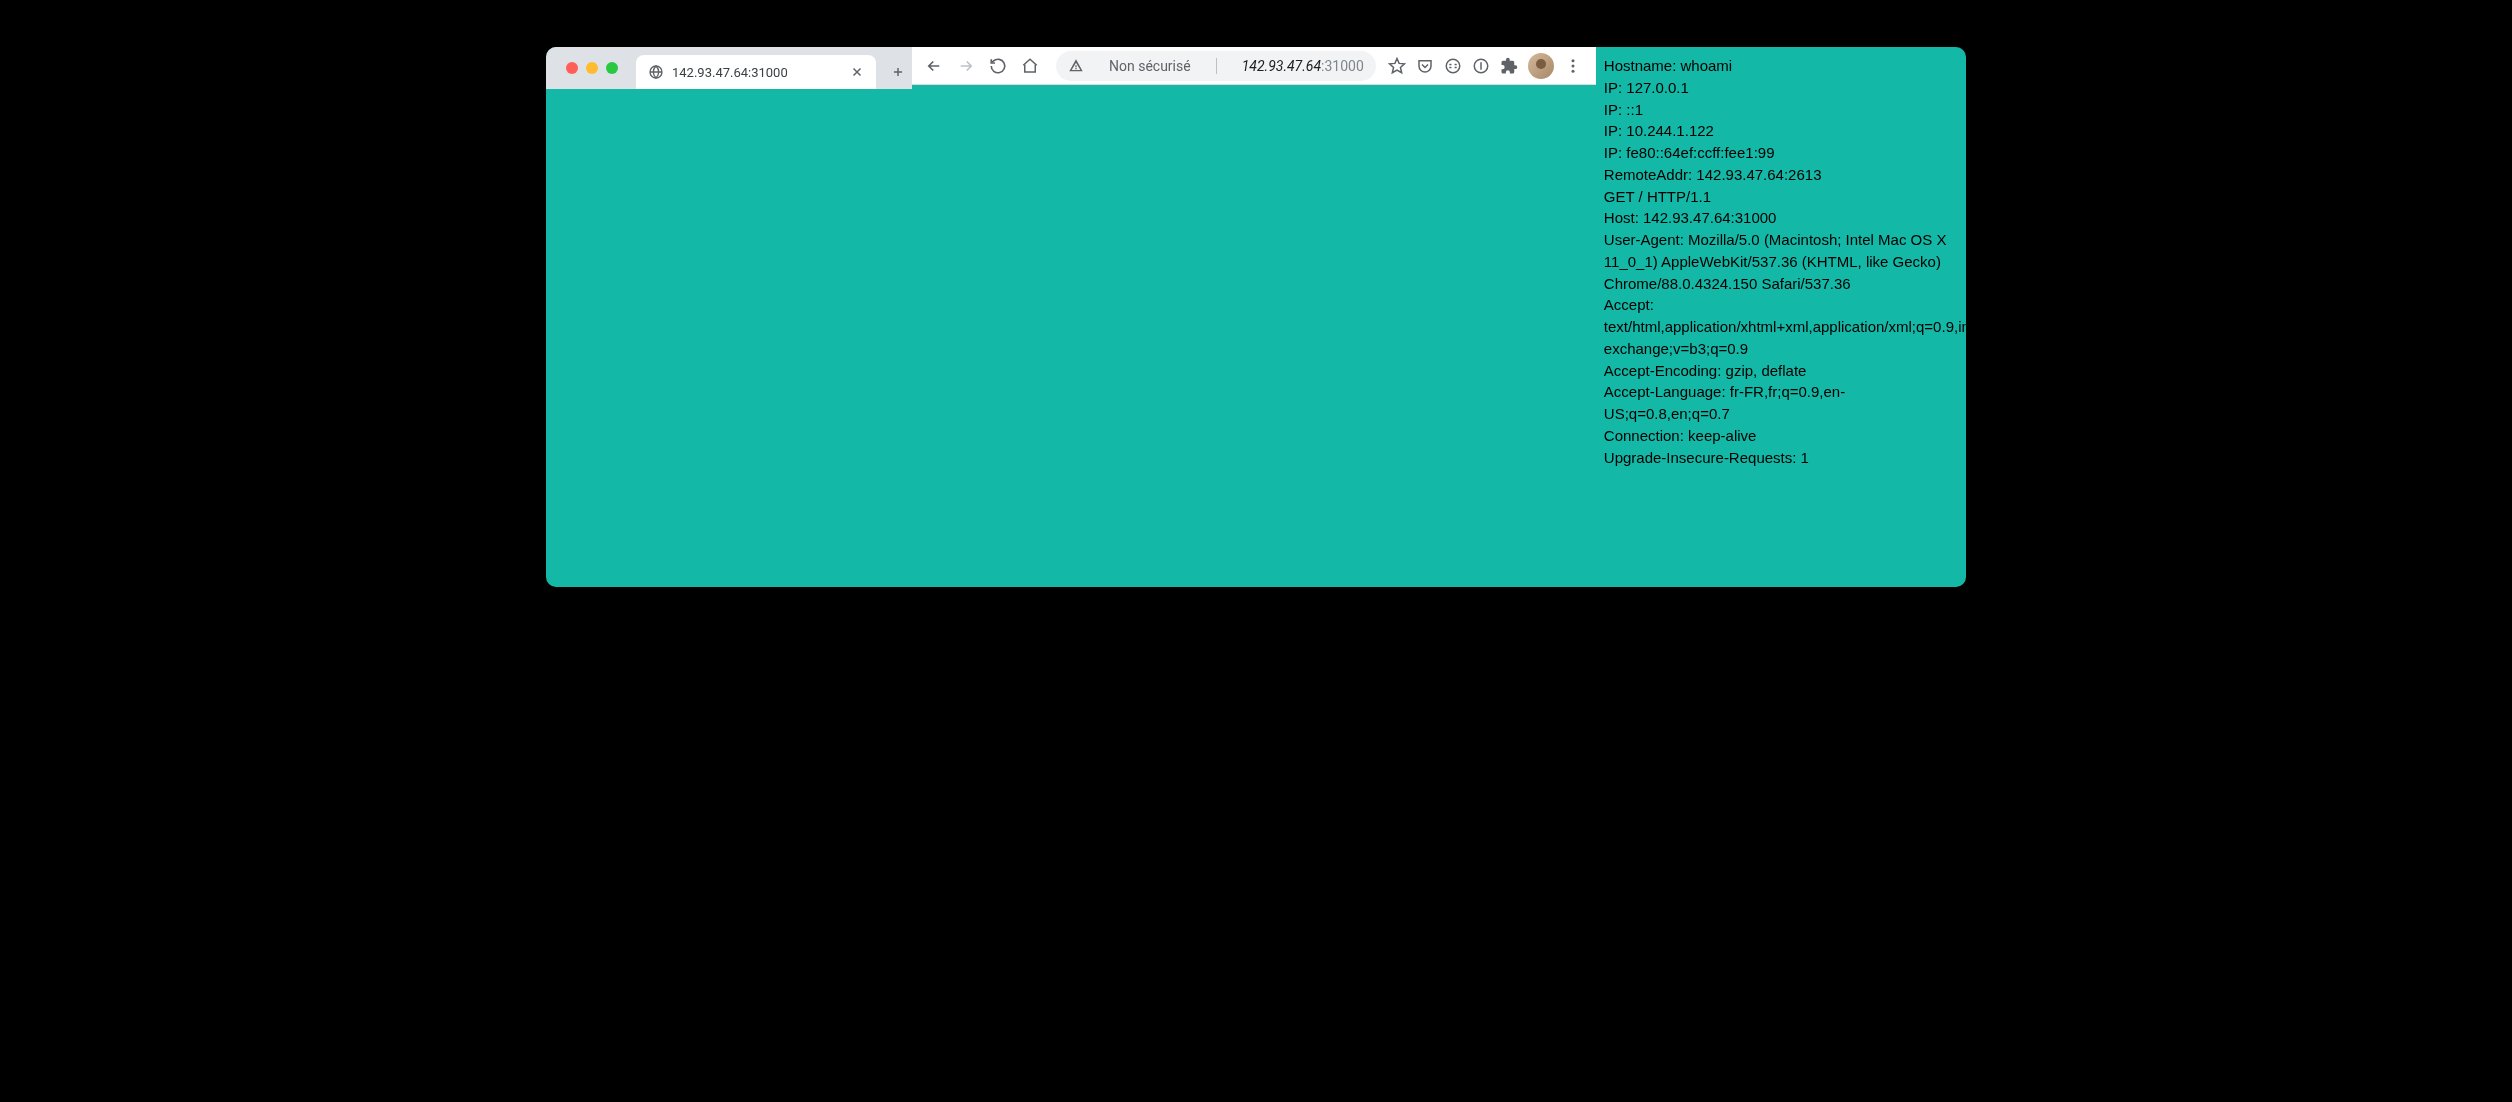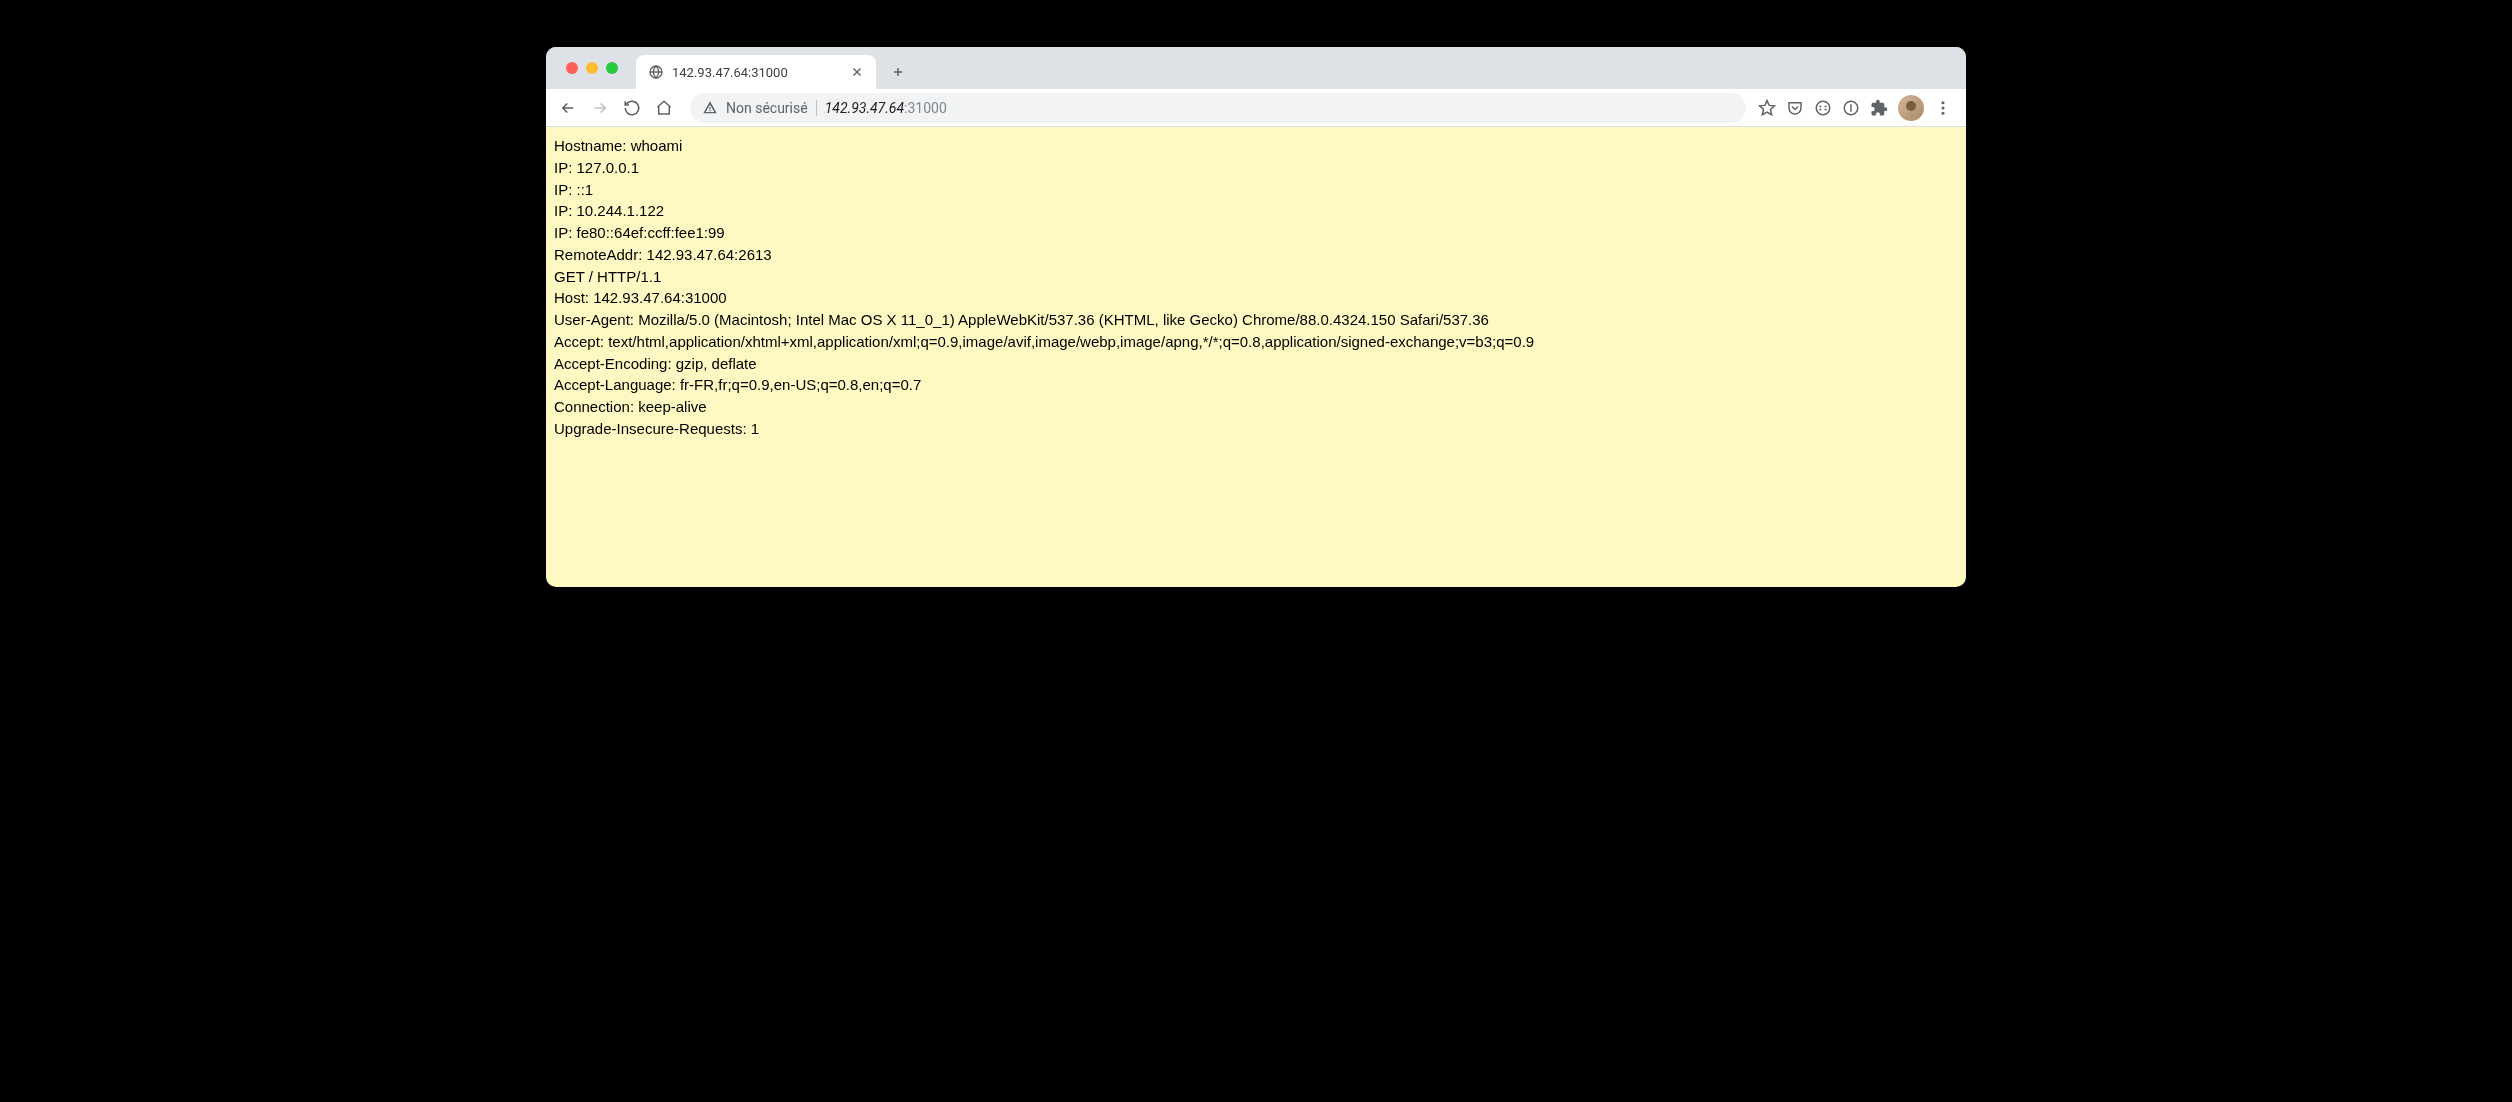--- a/index.html
+++ b/index.html
@@ -9,26 +9,26 @@
       width: 2512px;
       height: 1102px;
       display: flex;
       align-items: flex-start;
       justify-content: center;
       padding-top: 47px;
     }
     .window {
       width: 1420px;
       height: 540px;
-      background: #fef9c3;
+      background: #14b8a6;
       border-radius: 10px;
       overflow: hidden;
       box-shadow: 0 20px 60px rgba(0,0,0,0.5);
       display: flex;
-      flex-direction: column;
+      flex-direction: row;
     }
     .tabbar {
       background: #dee1e6;
       height: 42px;
       display: flex;
       align-items: flex-end;
       padding-left: 10px;
       position: relative;
     }
     .traffic-lights {
@@ -113,21 +113,21 @@
     .nav-btn.disabled { color: #bdc1c6; cursor: default; }
     .nav-btn svg { width: 18px; height: 18px; }
     .omni {
       flex: 1;
       height: 30px;
       background: #f1f3f4;
       border-radius: 15px;
       display: flex;
       align-items: center;
       padding: 0 12px;
-      gap: 8px;
+      gap: 25px;
       margin: 0 8px;
       font-size: 14px;
       color: #202124;
     }
     .omni .warn-icon {
       width: 16px;
       height: 16px;
       color: #5f6368;
       flex-shrink: 0;
     }

